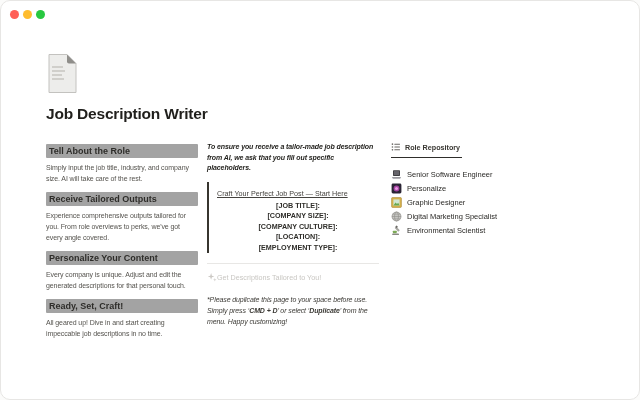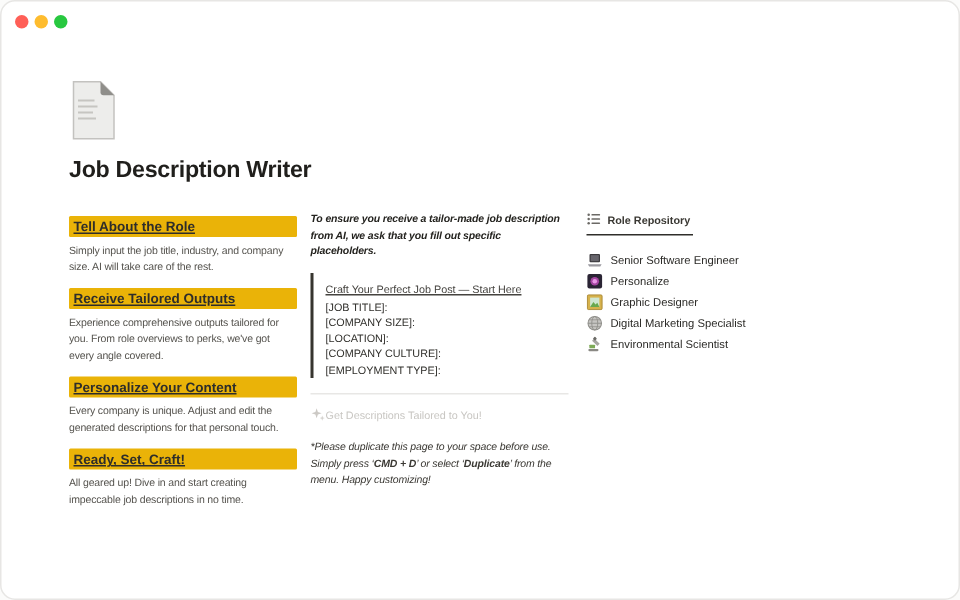--- a/index.html
+++ b/index.html
@@ -17,28 +17,28 @@
   .page-icon { position:absolute; left:46px; top:52px; width:31px; height:41px; }
   .page-title { position:absolute; left:45px; top:104px; font-size:15.5px; font-weight:700; color:#201f1c; letter-spacing:-0.2px; }
 
   
   .col1 { position:absolute; left:45px; top:143px; width:152px; }
   .col2 { position:absolute; left:206px; top:141px; width:172px; }
   .col3 { position:absolute; left:390px; top:137px; width:138px; }
 
   
   .step { margin-bottom:8px; }
-  .step-heading { background:#eab308; font-size:9px; font-weight:700; color:#2e2d2a; padding:2px 3px; border-radius:1px; margin-bottom:4px;text-decoration:underline; }
+  .step-heading { background:#a3a3a3; font-size:9px; font-weight:700; color:#2e2d2a; padding:2px 3px; border-radius:1px; margin-bottom:4px; }
   .step-body { font-size:7px; line-height:11px; color:#55534e; letter-spacing:-0.1px; }
 
   
   .intro { font-size:7px; font-weight:700; font-style:italic; line-height:10.5px; color:#24231f; letter-spacing:-0.1px; }
   .quote { border-left:2px solid #37352f; padding-left:8px; margin-top:8px; }
   .quote-link { display:inline-block; font-size:7.2px; color:#45433f; text-decoration:underline; margin-bottom:3px; cursor:pointer; }
-  .ph-line { font-size:7.2px; font-weight:400; line-height:10.5px; color:#2f2e2a; }
+  .ph-line { font-size:7.2px; font-weight:700; line-height:10.5px; color:#2f2e2a;text-align:center; }
   .divider { height:1px; background:#e8e7e5; margin:10px 0 8px 0; }
   .ai-row { display:flex; align-items:center; gap:0; cursor:pointer; }
   .ai-label { font-size:7.2px; color:#c8c6c2; }
   .note { margin-top:12px; font-size:7px; font-style:italic; line-height:11px; color:#3b3934; letter-spacing:-0.1px; }
   .note b { font-weight:700; }
 
   
   .tab { display:inline-flex; align-items:center; gap:4px; padding:0 2px 5px 0; border-bottom:1.5px solid #2f2e2b; cursor:pointer; }
   .tab-label { font-size:7.2px; font-weight:700; color:#3a3833; }
   .roles { margin-top:9px; }
@@ -89,22 +89,22 @@
     </div>
   </div>
 
   <div class="col2">
     <div class="intro">To ensure you receive a tailor-made job description from AI, we ask that you fill out specific placeholders.</div>
 
     <div class="quote">
       <span class="quote-link">Craft Your Perfect Job Post — Start Here</span>
       <div class="ph-line">[JOB TITLE]:</div>
       <div class="ph-line">[COMPANY SIZE]:</div>
+      <div class="ph-line">[COMPANY CULTURE]:</div>
       <div class="ph-line">[LOCATION]:</div>
-      <div class="ph-line">[COMPANY CULTURE]:</div>
       <div class="ph-line">[EMPLOYMENT TYPE]:</div>
     </div>
 
     <div class="divider"></div>
 
     <div class="ai-row">
       <svg class="icon" width="10" height="10" viewBox="0 0 11 11">
         <path d="M4.5 1.2 L5.4 4 L8.2 4.9 L5.4 5.8 L4.5 8.6 L3.6 5.8 L0.8 4.9 L3.6 4 Z" fill="#ccc9c5"></path>
         <path d="M8.6 6.6 L9.1 8 L10.5 8.5 L9.1 9 L8.6 10.4 L8.1 9 L6.7 8.5 L8.1 8 Z" fill="#d4d2ce"></path>
       </svg>

